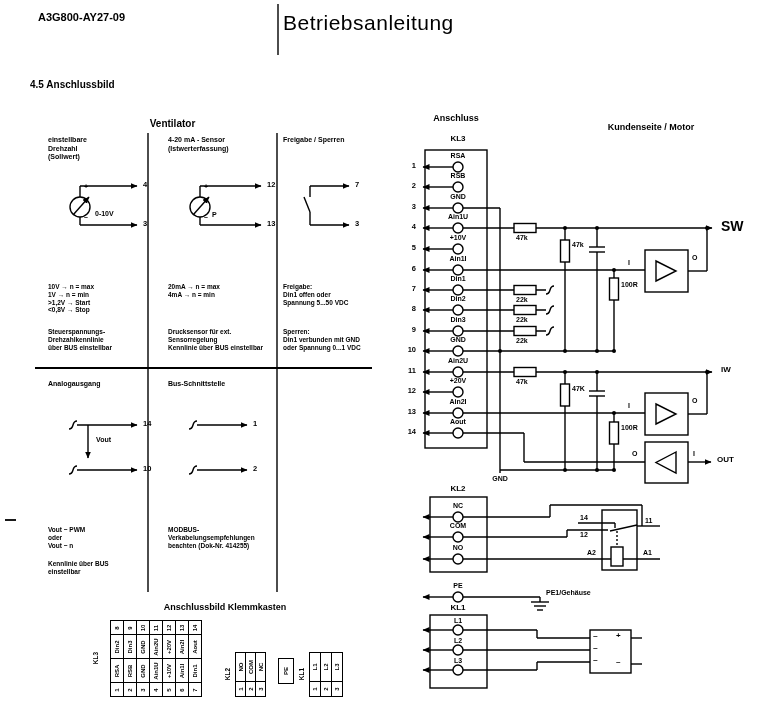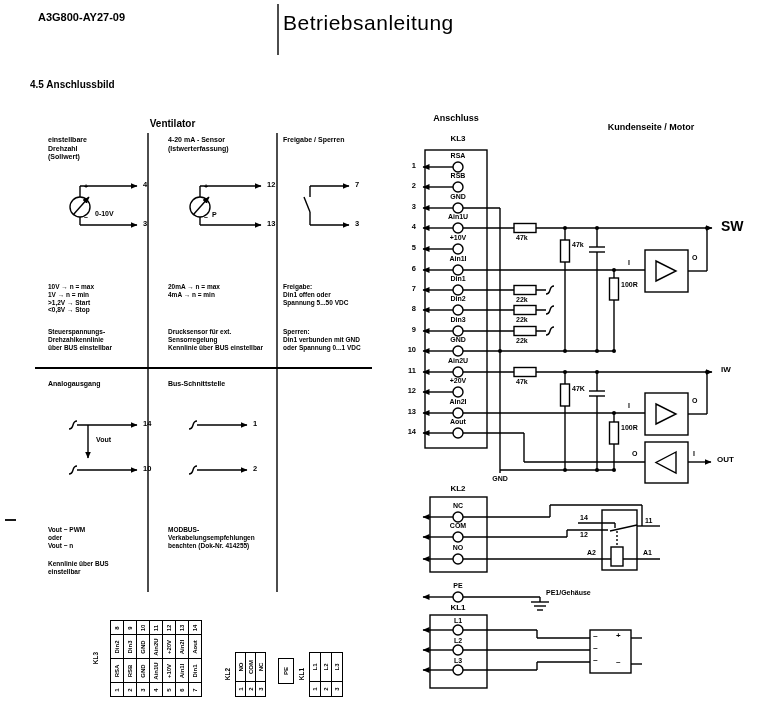--- a/index.html
+++ b/index.html
@@ -374,20 +374,21 @@
 <div class="t tc" style="left:430px;top:604px;width:56px;font-size:8px;">KL1</div>
 <div class="t tc" style="left:430px;top:617px;width:56px;">L1</div>
 <div class="t tc" style="left:430px;top:637px;width:56px;">L2</div>
 <div class="t tc" style="left:430px;top:657px;width:56px;">L3</div>
 <div class="t" style="left:593px;top:633px;font-size:8px;">~</div>
 <div class="t" style="left:593px;top:645px;font-size:8px;">~</div>
 <div class="t" style="left:593px;top:657px;font-size:8px;">~</div>
 <div class="t" style="left:616px;top:632px;font-size:8px;">+</div>
 <div class="t" style="left:616px;top:658px;font-size:8px;">–</div>
 
+<div class="h2 tc" style="left:110px;top:602px;width:230px;">Anschlussbild Klemmkasten</div>
 
 <div class="vlab" style="left:90px;top:620px;width:12px;height:76px;">
       <span class="vt">KL3</span>
     </div>
 <table class="kk" style="left:110px;top:620px;">
   <tbody>
         <tr>
     <td>
             <div class="cw w12 h13">
               <span class="vt">8</span>

